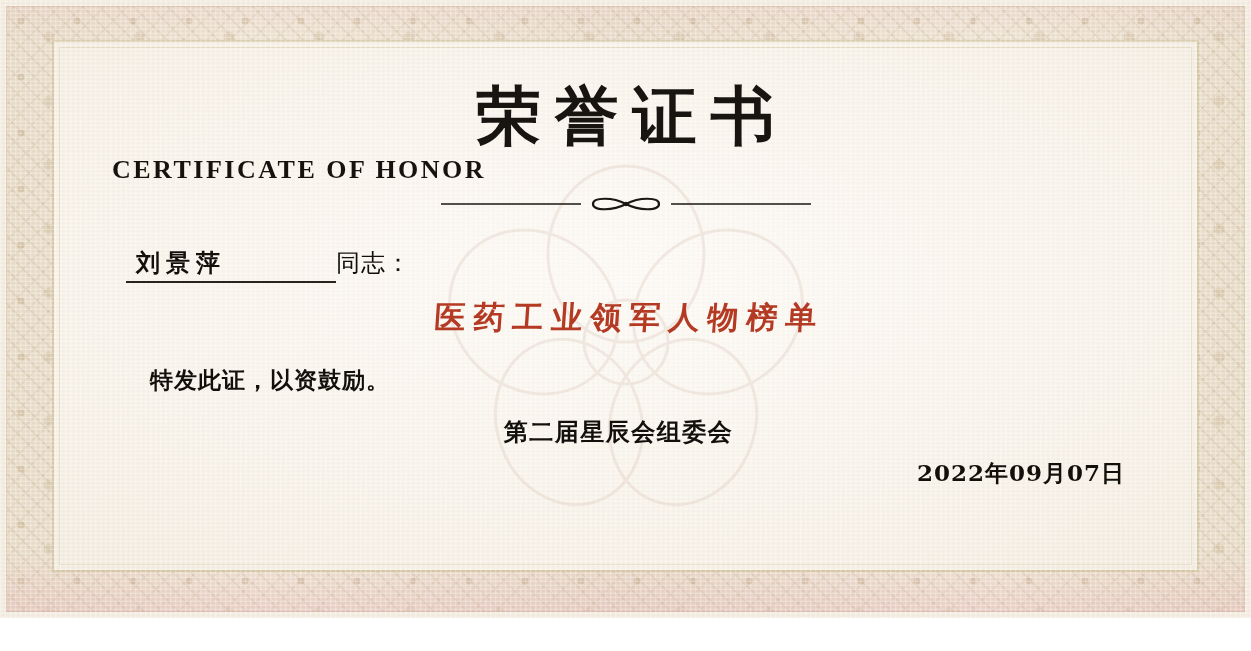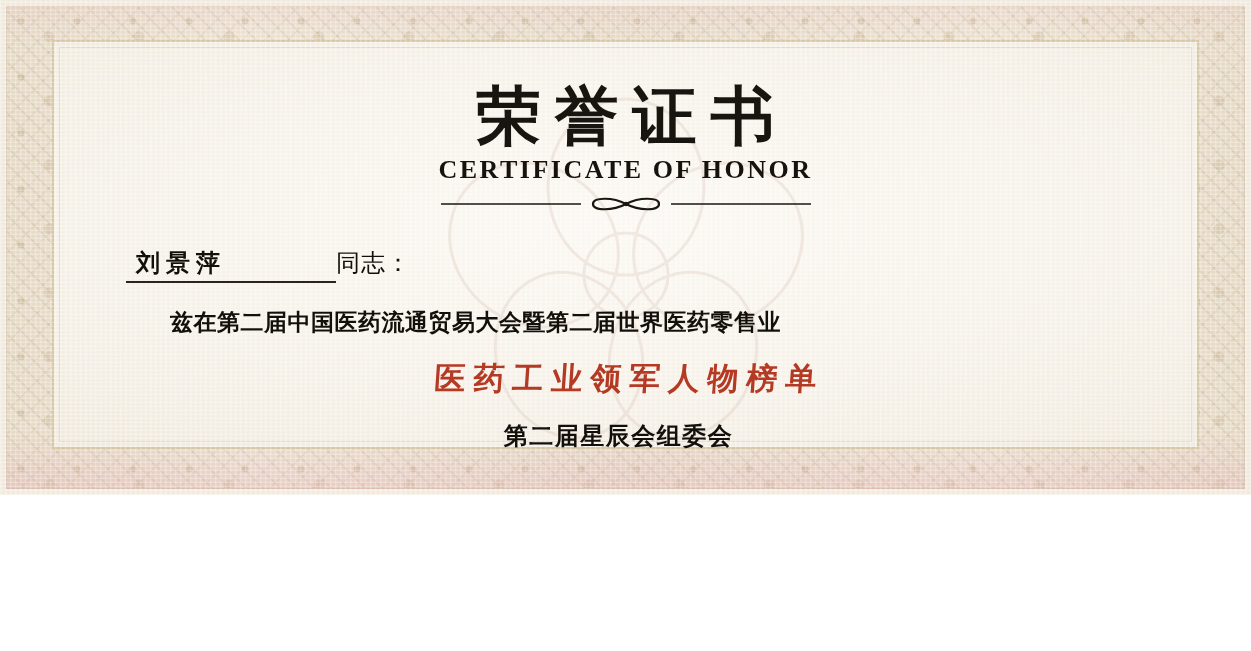--- a/index.html
+++ b/index.html
@@ -11,21 +11,21 @@
   body {
     width: 1251px;
     height: 651px;
     overflow: hidden;
     font-family: "Liberation Serif", "DejaVu Serif", serif;
   }
 
   .certificate {
     position: relative;
     width: 1251px;
-    height: 495px;
+    height: 618px;
     background:
       radial-gradient(ellipse 70% 60% at 50% 45%, #fbf7f0 0%, #f6f0e6 55%, #efe7da 100%);
     overflow: hidden;
   }
 
   
   .paper-texture {
     position: absolute;
     inset: 0;
     background-image:
@@ -119,21 +119,21 @@
     font-family: "DejaVu Serif", "Liberation Serif", serif;
     font-size: 64px;
     font-weight: bold;
     letter-spacing: 14px;
     color: #18140f;
     line-height: 1.05;
     text-indent: 14px;
   }
 
   .title-en {
-    text-align: center;
+    text-align: left;
     margin-top: 6px;
     font-family: "Liberation Serif", "DejaVu Serif", serif;
     font-size: 26px;
     font-weight: bold;
     letter-spacing: 2.5px;
     color: #17120d;
   }
 
   .divider {
     margin: 10px auto 0;
@@ -260,24 +260,25 @@
         <circle cx="185" cy="9" r="2.2" fill="#1a1610"></circle>
       </svg>
     </div>
 
     <div class="body-block">
 
       <div class="salutation">
         <span class="name-blank">刘景萍</span><span class="salutation-suffix">同志：</span>
       </div>
 
-      <div class="para">兹在第二届中国医药流通贸易大会暨第二届世界医药零售业</div>
 
       <div class="award">医药工业领军人物榜单</div>
 
+      <div class="closing">特发此证，以资鼓励。</div>
 
       <div class="signature">
         <div class="org">第二届星辰会组委会</div>
+        <div class="date">2022年09月07日</div>
       </div>
 
     </div>
   </div>
 </div>
 
 </body></html>

